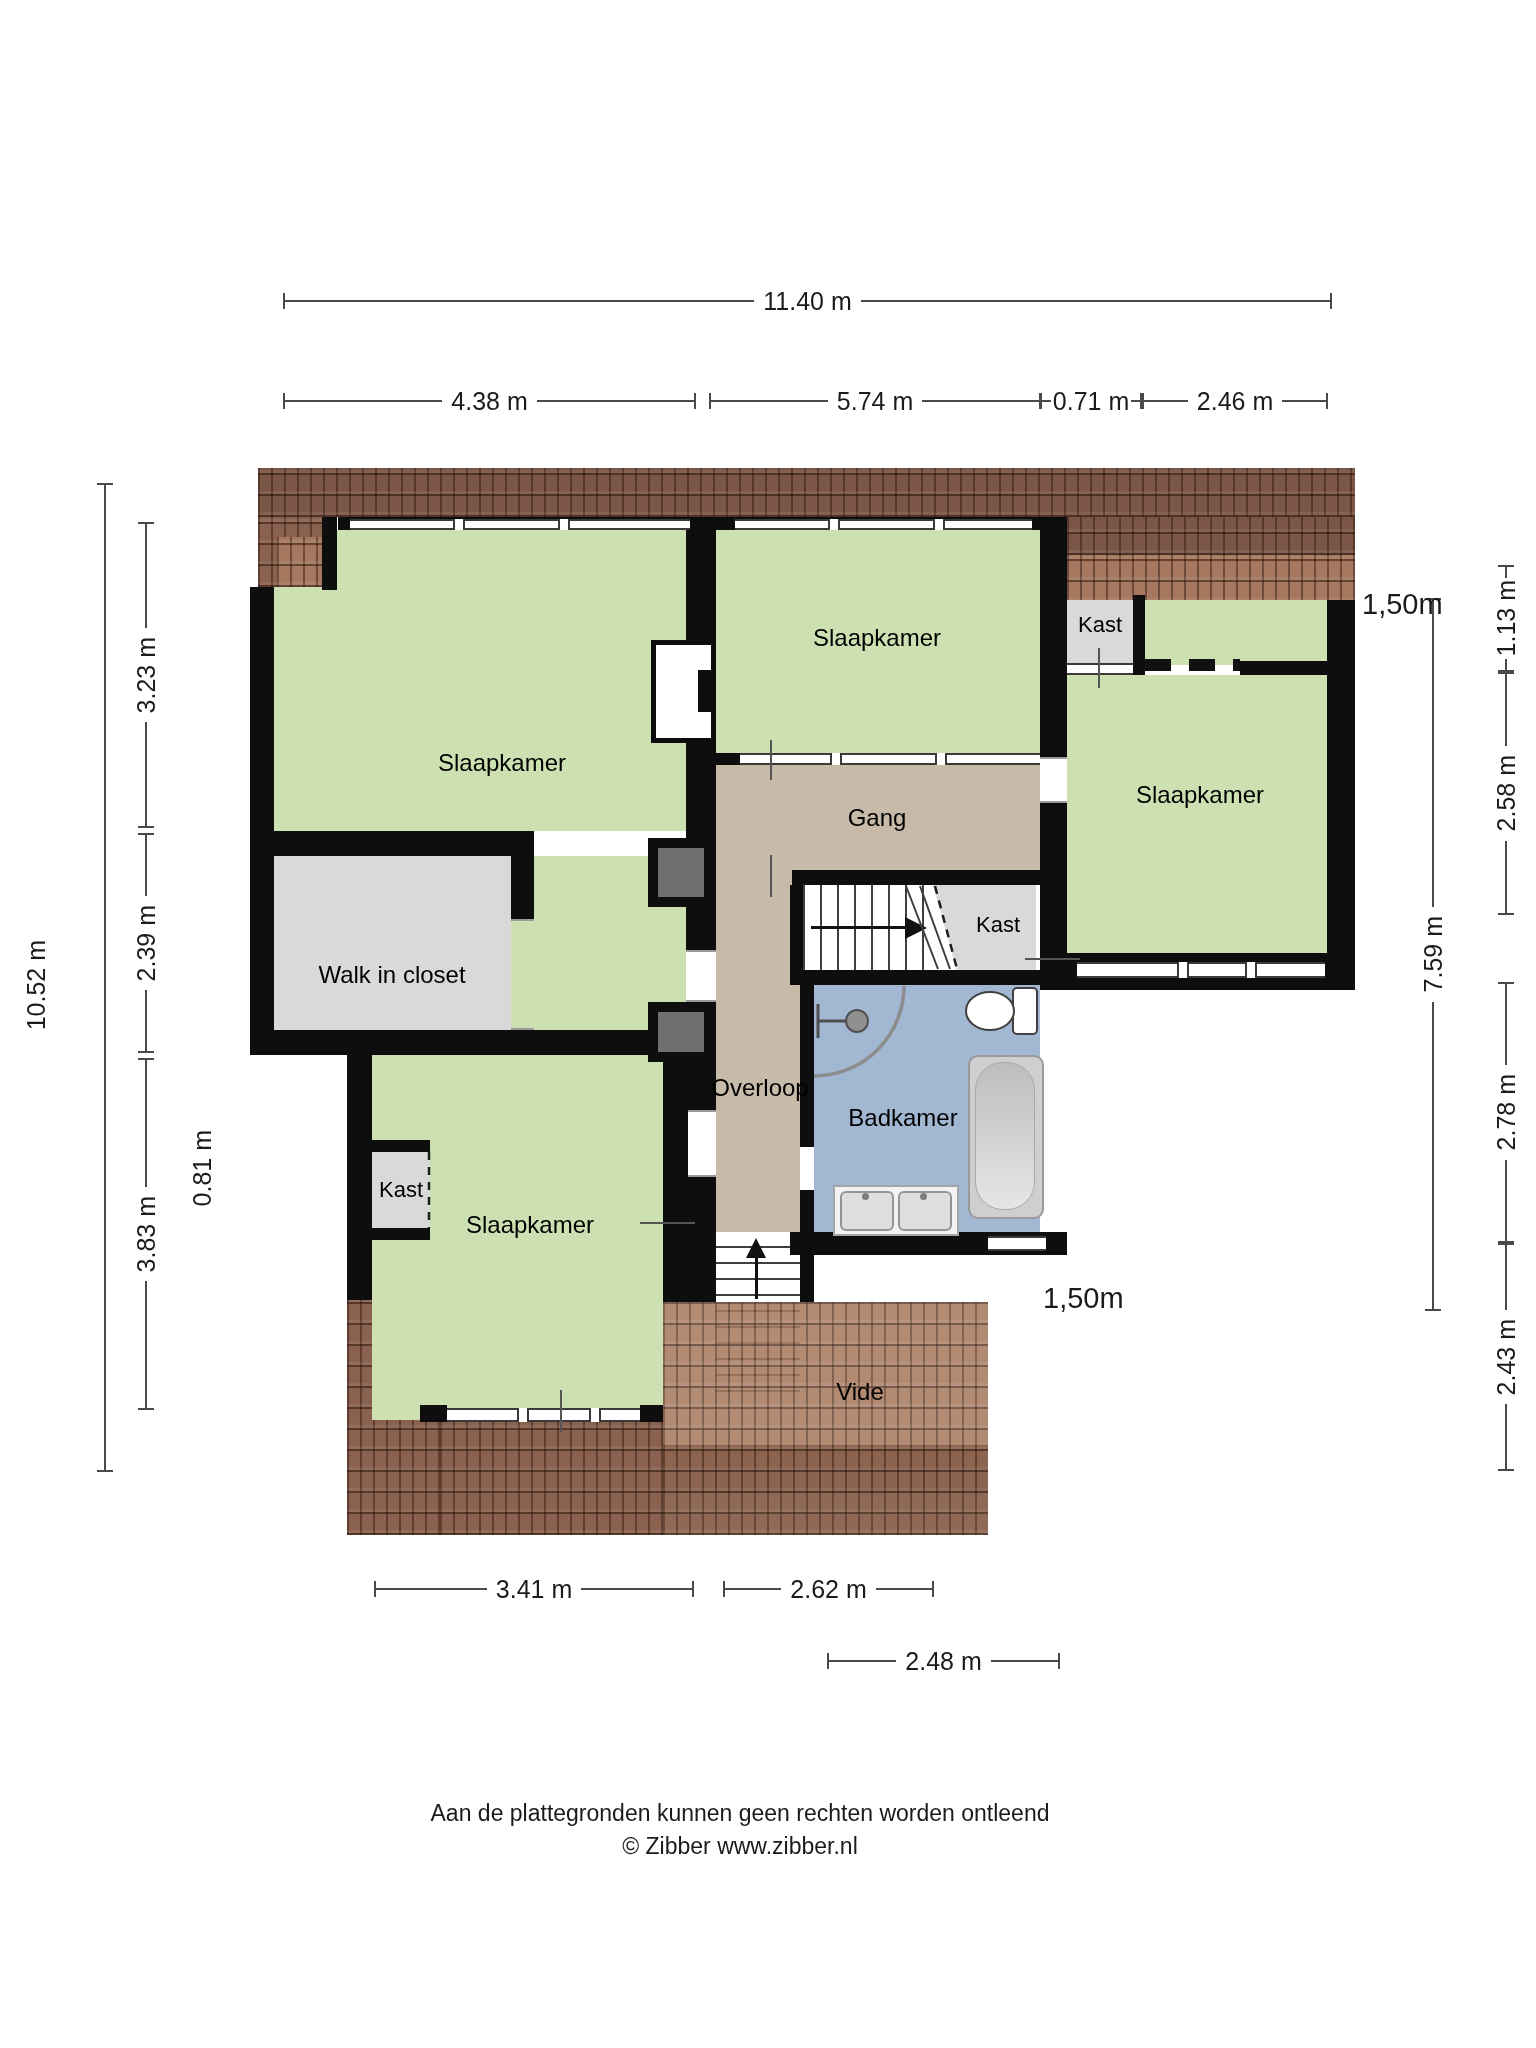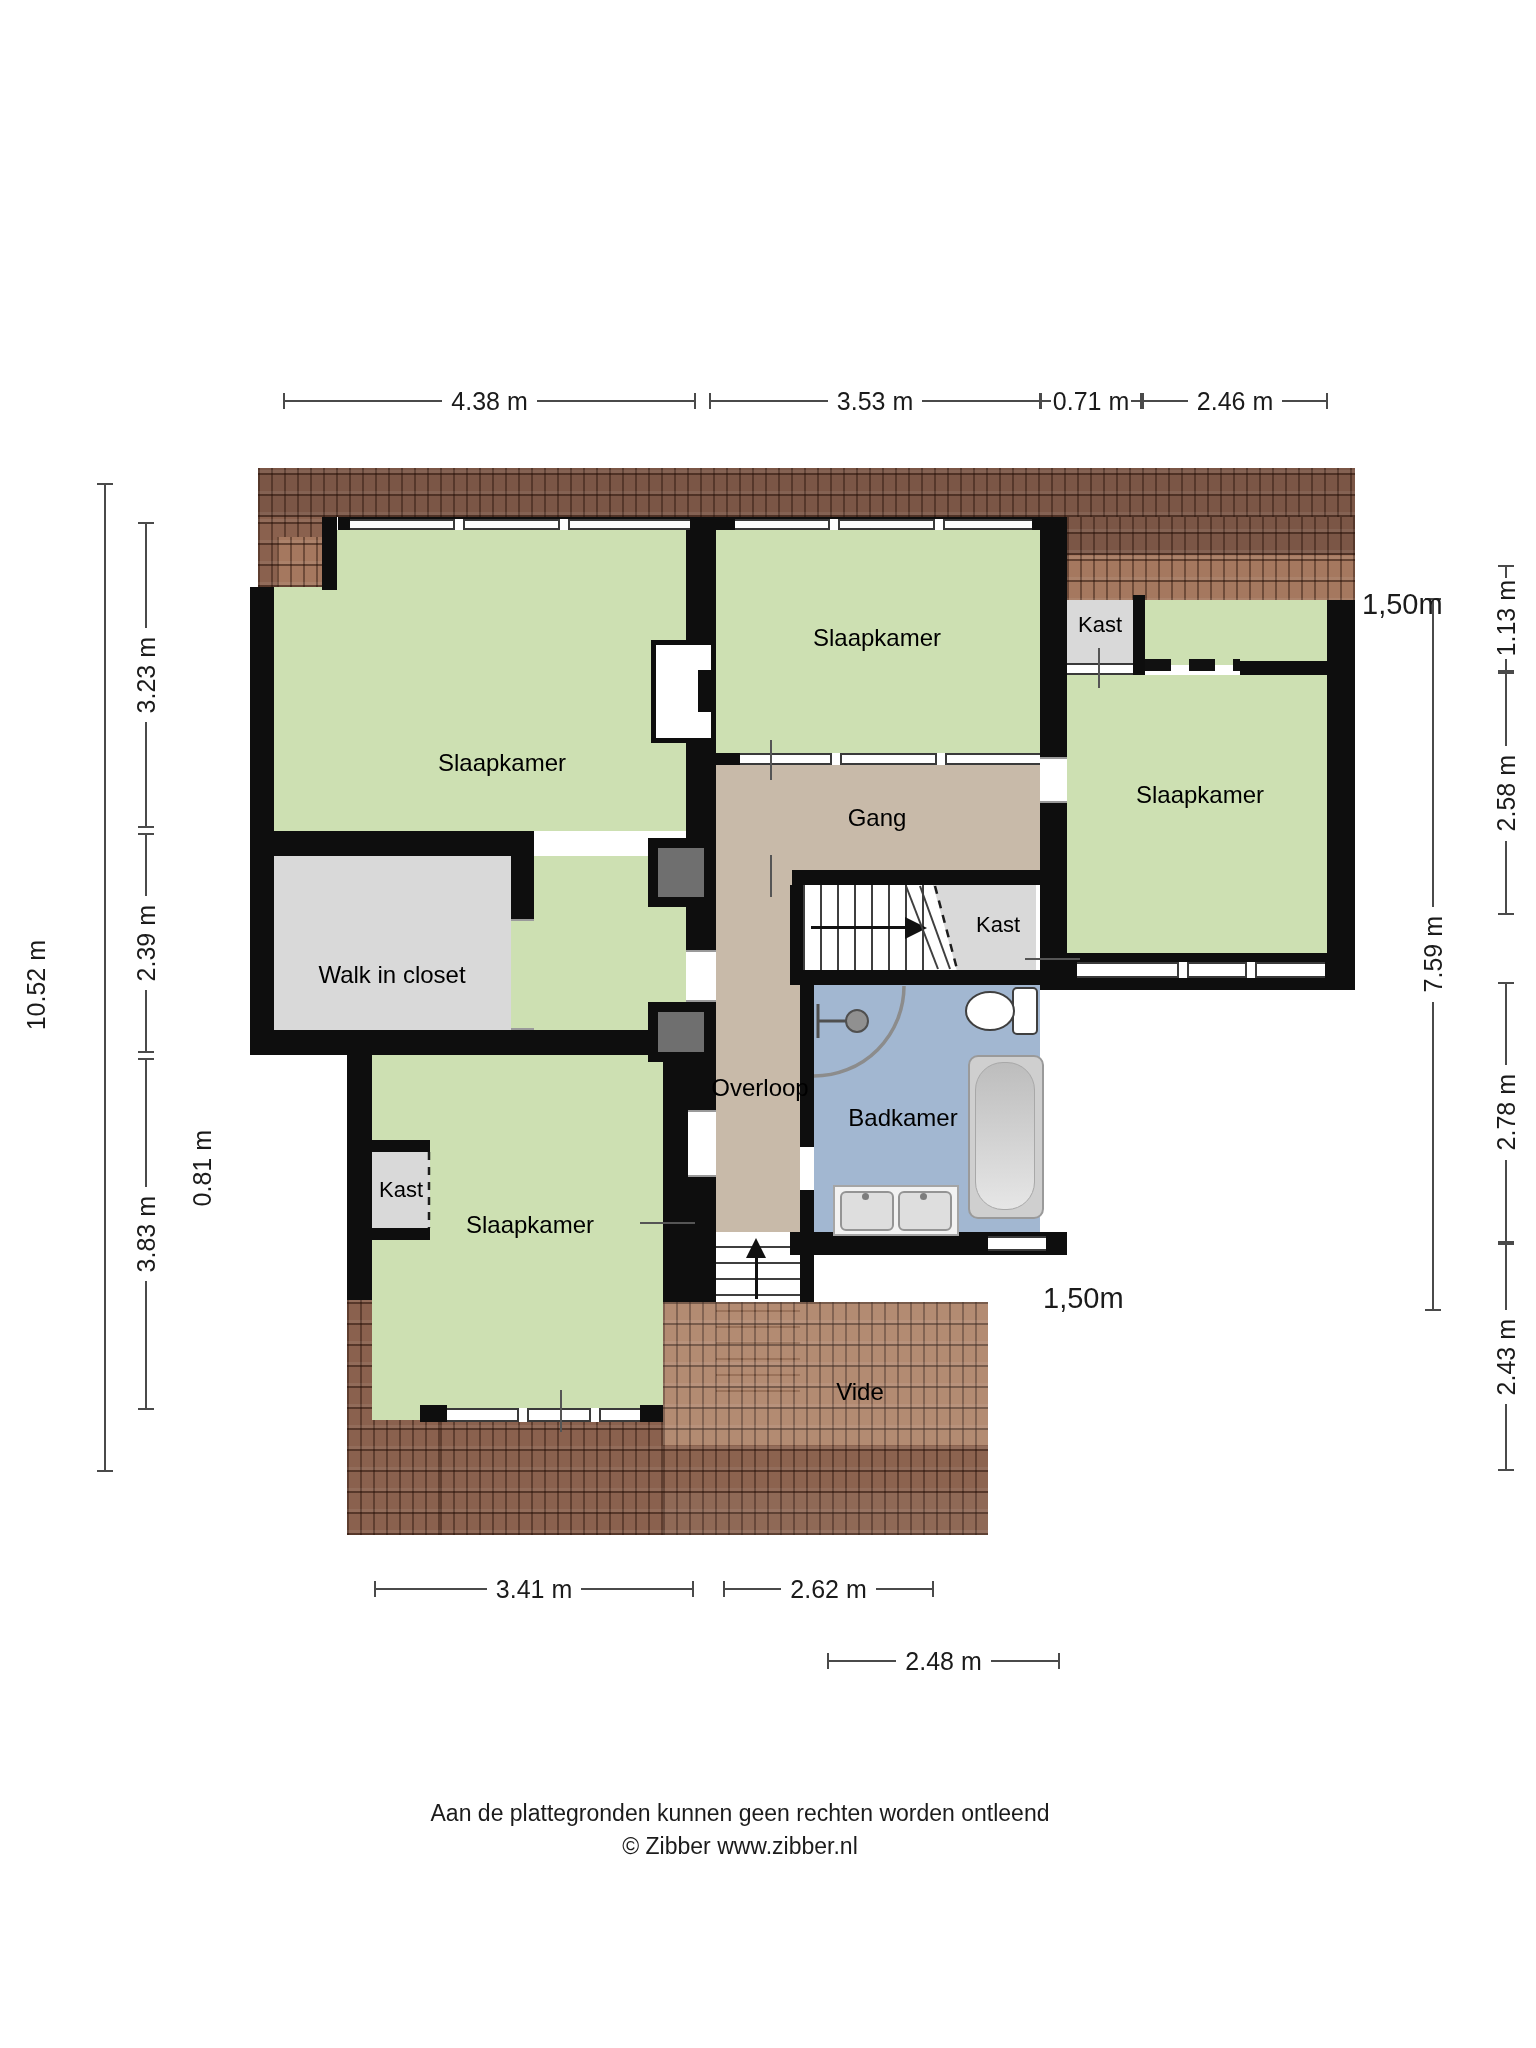--- a/index.html
+++ b/index.html
@@ -216,32 +216,39 @@
   <div class="rlbl" style="left:530px;top:1225px;">Slaapkamer</div>
   <div class="rlbl" style="left:392px;top:975px;">Walk in closet</div>
   <div class="rlbl" style="left:877px;top:818px;">Gang</div>
   <div class="rlbl" style="left:760px;top:1088px;">Overloop</div>
   <div class="rlbl" style="left:903px;top:1118px;">Badkamer</div>
   <div class="rlbl" style="left:860px;top:1392px;">Vide</div>
   <div class="rlbl small" style="left:1100px;top:625px;">Kast</div>
   <div class="rlbl small" style="left:998px;top:925px;">Kast</div>
   <div class="rlbl small" style="left:401px;top:1190px;">Kast</div>
 
+  <div class="dimh" style="left:283px;top:292px;width:1049px;">
+    <span class="tk"></span>
+      <span class="ln"></span>
+    <span class="lb">11.40 m</span>
+    <span class="ln"></span>
+      <span class="tk"></span>
+  </div>
 
   <div class="dimh" style="left:283px;top:392px;width:413px;">
     <span class="tk"></span>
       <span class="ln"></span>
     <span class="lb">4.38 m</span>
     <span class="ln"></span>
       <span class="tk"></span>
   </div>
   <div class="dimh" style="left:709px;top:392px;width:332px;">
     <span class="tk"></span>
       <span class="ln"></span>
-    <span class="lb">3.53 m</span>
+    <span class="lb">5.74 m</span>
     <span class="ln"></span>
       <span class="tk"></span>
   </div>
   <div class="dimh" style="left:1040px;top:392px;width:102px;">
     <span class="tk"></span>
       <span class="ln"></span>
     <span class="lb" style="padding:0 2px;">0.71 m</span>
     <span class="ln"></span>
       <span class="tk"></span>
   </div>

